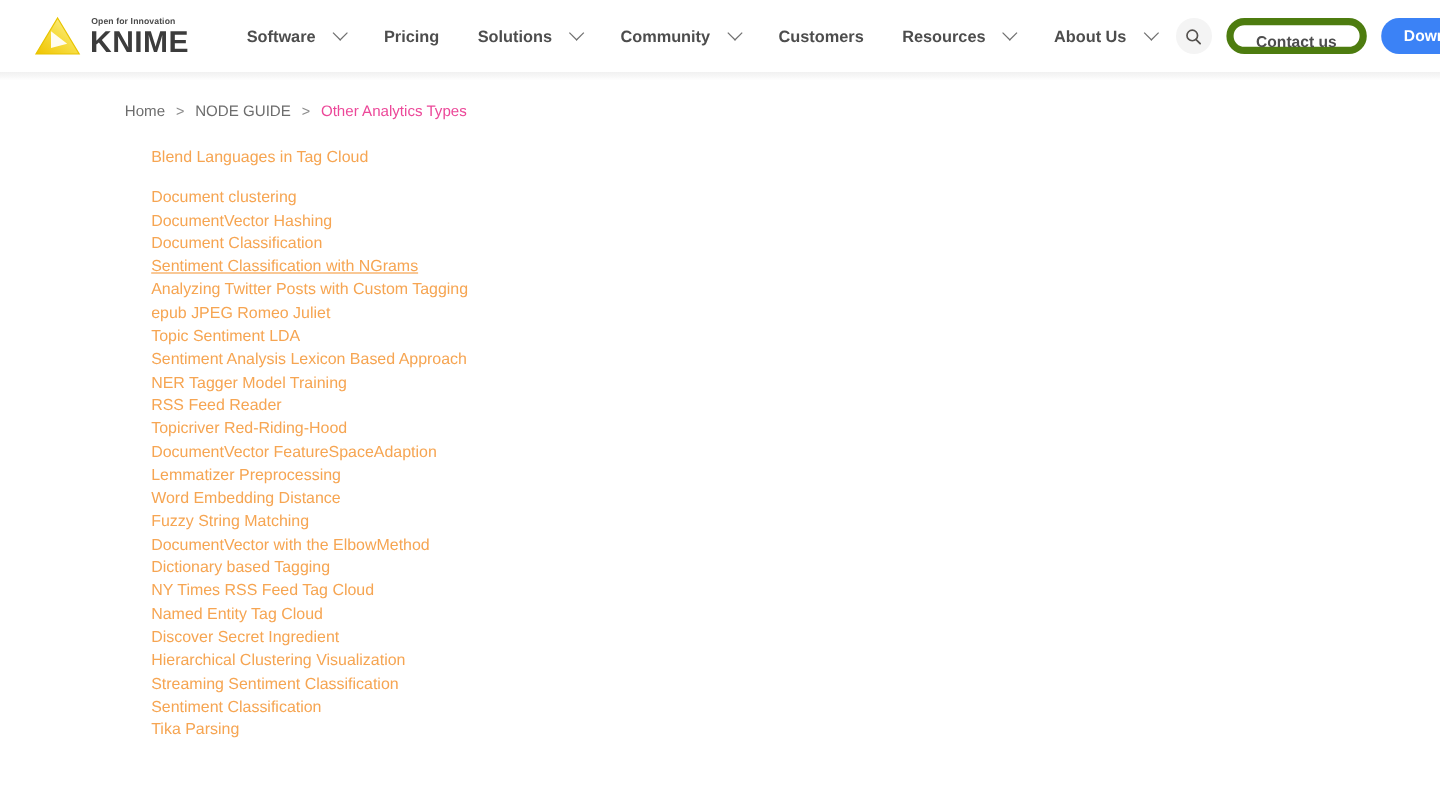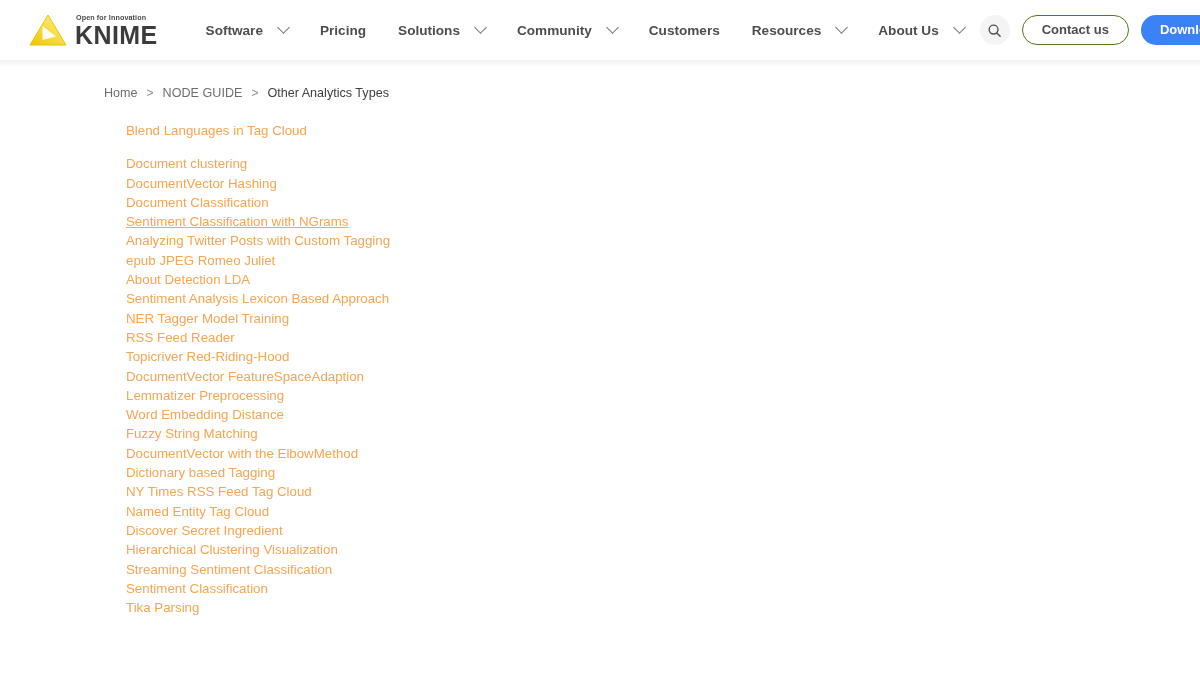--- a/index.html
+++ b/index.html
@@ -96,21 +96,21 @@
     border-radius: 50%;
     background: #f4f4f4;
     border: none;
     display: flex;
     align-items: center;
     justify-content: center;
     cursor: pointer;
   }
   .search-btn svg { display: block; }
   .btn-outline {
-    border: 1px solid #4d7c0f;
+    border: 6px solid #4d7c0f;
     border-radius: 19px;
     background: #ffffff;
     color: #4d4d4d;
     font-size: 13px;
     font-weight: 700;
     padding: 0 19px;
     height: 30px;
     line-height: 28px;
     cursor: pointer;
     font-family: "Liberation Sans", sans-serif;
@@ -137,21 +137,21 @@
   .breadcrumb {
     display: flex;
     align-items: center;
     gap: 9px;
     margin-top: 26px;
     font-size: 12.6px;
     color: #6d6d6d;
   }
   .crumb { color: #6d6d6d; text-decoration: none; white-space: nowrap; cursor: pointer; }
   .crumb-sep { color: #8d8d8d; font-size: 12px; }
-  .crumb-current { color: #404040; white-space: nowrap; }
+  .crumb-current { color: #ec4899; white-space: nowrap; }
 
   .page-title {
     margin-top: 18px;
     font-size: 43px;
     font-weight: 700;
     color: #3f3c3a;
     letter-spacing: -.2px;
     line-height: 1.1;
   }
 
@@ -257,21 +257,21 @@
 
 
   <ul class="link-list">
       <li><a class="node-link" href="#">Blend Languages in Tag Cloud</a></li>
       <li class="spaced"><a class="node-link" href="#">Document clustering</a></li>
       <li><a class="node-link" href="#">DocumentVector Hashing</a></li>
       <li><a class="node-link" href="#">Document Classification</a></li>
       <li><a class="node-link active" href="#">Sentiment Classification with NGrams</a></li>
       <li><a class="node-link" href="#">Analyzing Twitter Posts with Custom Tagging</a></li>
       <li><a class="node-link" href="#">epub JPEG Romeo Juliet</a></li>
-      <li><a class="node-link" href="#">About Detection LDA</a></li>
+      <li><a class="node-link" href="#">Topic Sentiment LDA</a></li>
       <li><a class="node-link" href="#">Sentiment Analysis Lexicon Based Approach</a></li>
       <li><a class="node-link" href="#">NER Tagger Model Training</a></li>
       <li><a class="node-link" href="#">RSS Feed Reader</a></li>
       <li><a class="node-link" href="#">Topicriver Red-Riding-Hood</a></li>
       <li><a class="node-link" href="#">DocumentVector FeatureSpaceAdaption</a></li>
       <li><a class="node-link" href="#">Lemmatizer Preprocessing</a></li>
       <li><a class="node-link" href="#">Word Embedding Distance</a></li>
       <li><a class="node-link" href="#">Fuzzy String Matching</a></li>
       <li><a class="node-link" href="#">DocumentVector with the ElbowMethod</a></li>
       <li><a class="node-link" href="#">Dictionary based Tagging</a></li>

